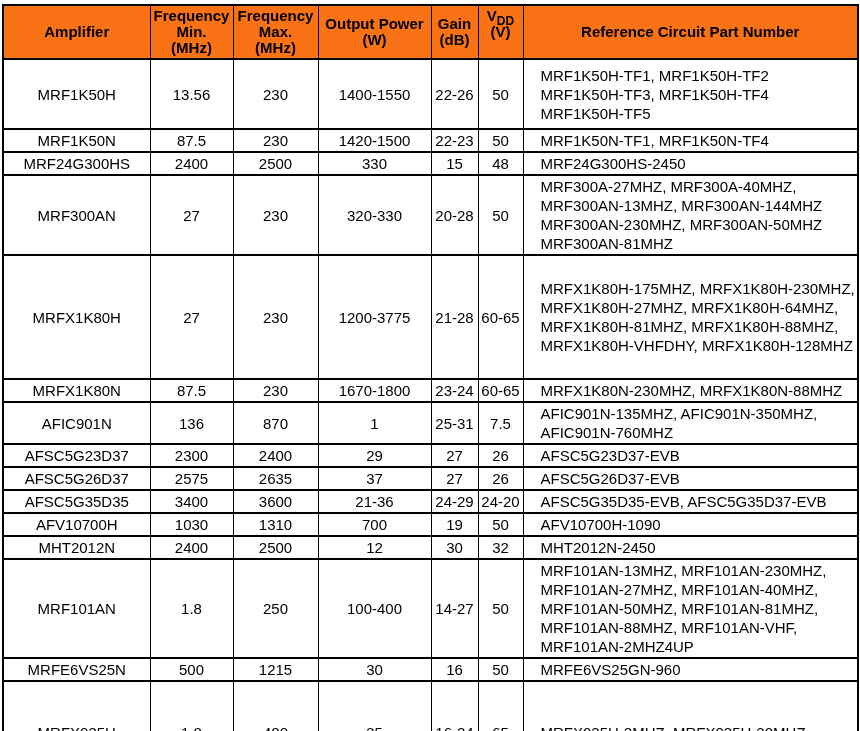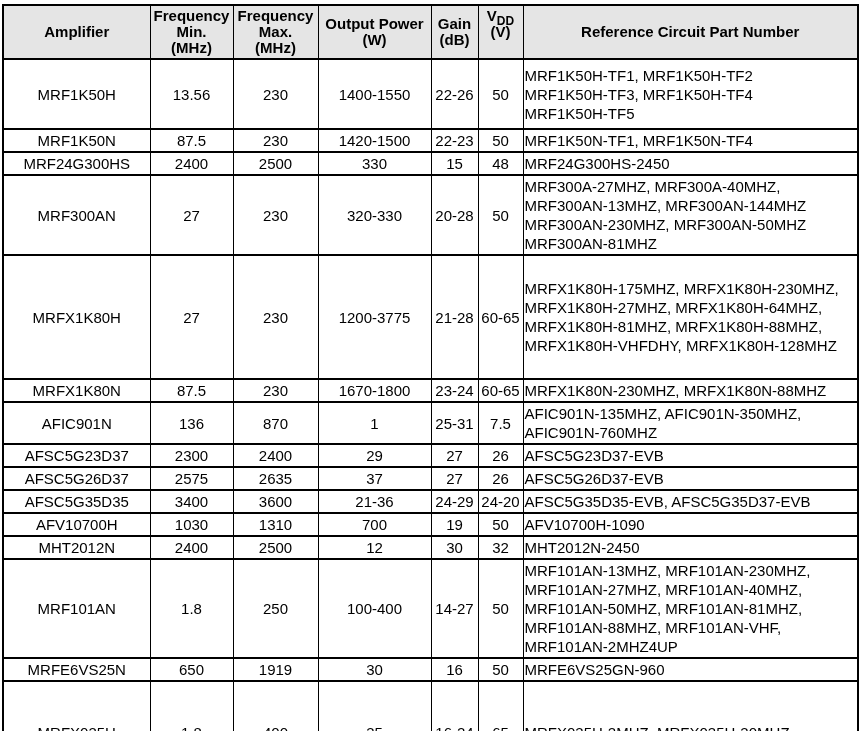--- a/index.html
+++ b/index.html
@@ -24,34 +24,34 @@
     border-style: solid;
     border-color: #000000;
     border-width: 2px 1px; 
     padding: 1px 2px;
     text-align: center;
     vertical-align: middle;
     line-height: 19px;
     overflow: hidden;
   }
   thead th {
-    background: #e5e5e5;
+    background: #f97316;
     font-weight: bold;
     height: 50px;
     line-height: 16px;
     white-space: pre-line;
   }
   thead th sub {
     font-size: 12px;
     line-height: 0;
   }
   td.ref {
     text-align: left;
     white-space: pre-line;
-    padding-left: 1px;
+    padding-left: 17px;
   }
   td.c {
     white-space: nowrap;
   }
   
   tbody tr:nth-child(1) td  { height: 66px; }
   tbody tr:nth-child(5) td  { height: 120px; }
   tbody tr:nth-child(15) td { height: 98px; }
 </style>
 </head>
@@ -212,22 +212,22 @@
       <td class="c">14-27</td>
       <td class="c">50</td>
       <td class="ref">MRF101AN-13MHZ, MRF101AN-230MHZ,
 MRF101AN-27MHZ, MRF101AN-40MHZ,
 MRF101AN-50MHZ, MRF101AN-81MHZ,
 MRF101AN-88MHZ, MRF101AN-VHF,
 MRF101AN-2MHZ4UP</td>
     </tr>
     <tr>
       <td class="c">MRFE6VS25N</td>
-      <td class="c">650</td>
-      <td class="c">1919</td>
+      <td class="c">500</td>
+      <td class="c">1215</td>
       <td class="c">30</td>
       <td class="c">16</td>
       <td class="c">50</td>
       <td class="ref">MRFE6VS25GN-960</td>
     </tr>
     <tr>
       <td class="c">MRFX035H</td>
       <td class="c">1.8</td>
       <td class="c">400</td>
       <td class="c">35</td>

